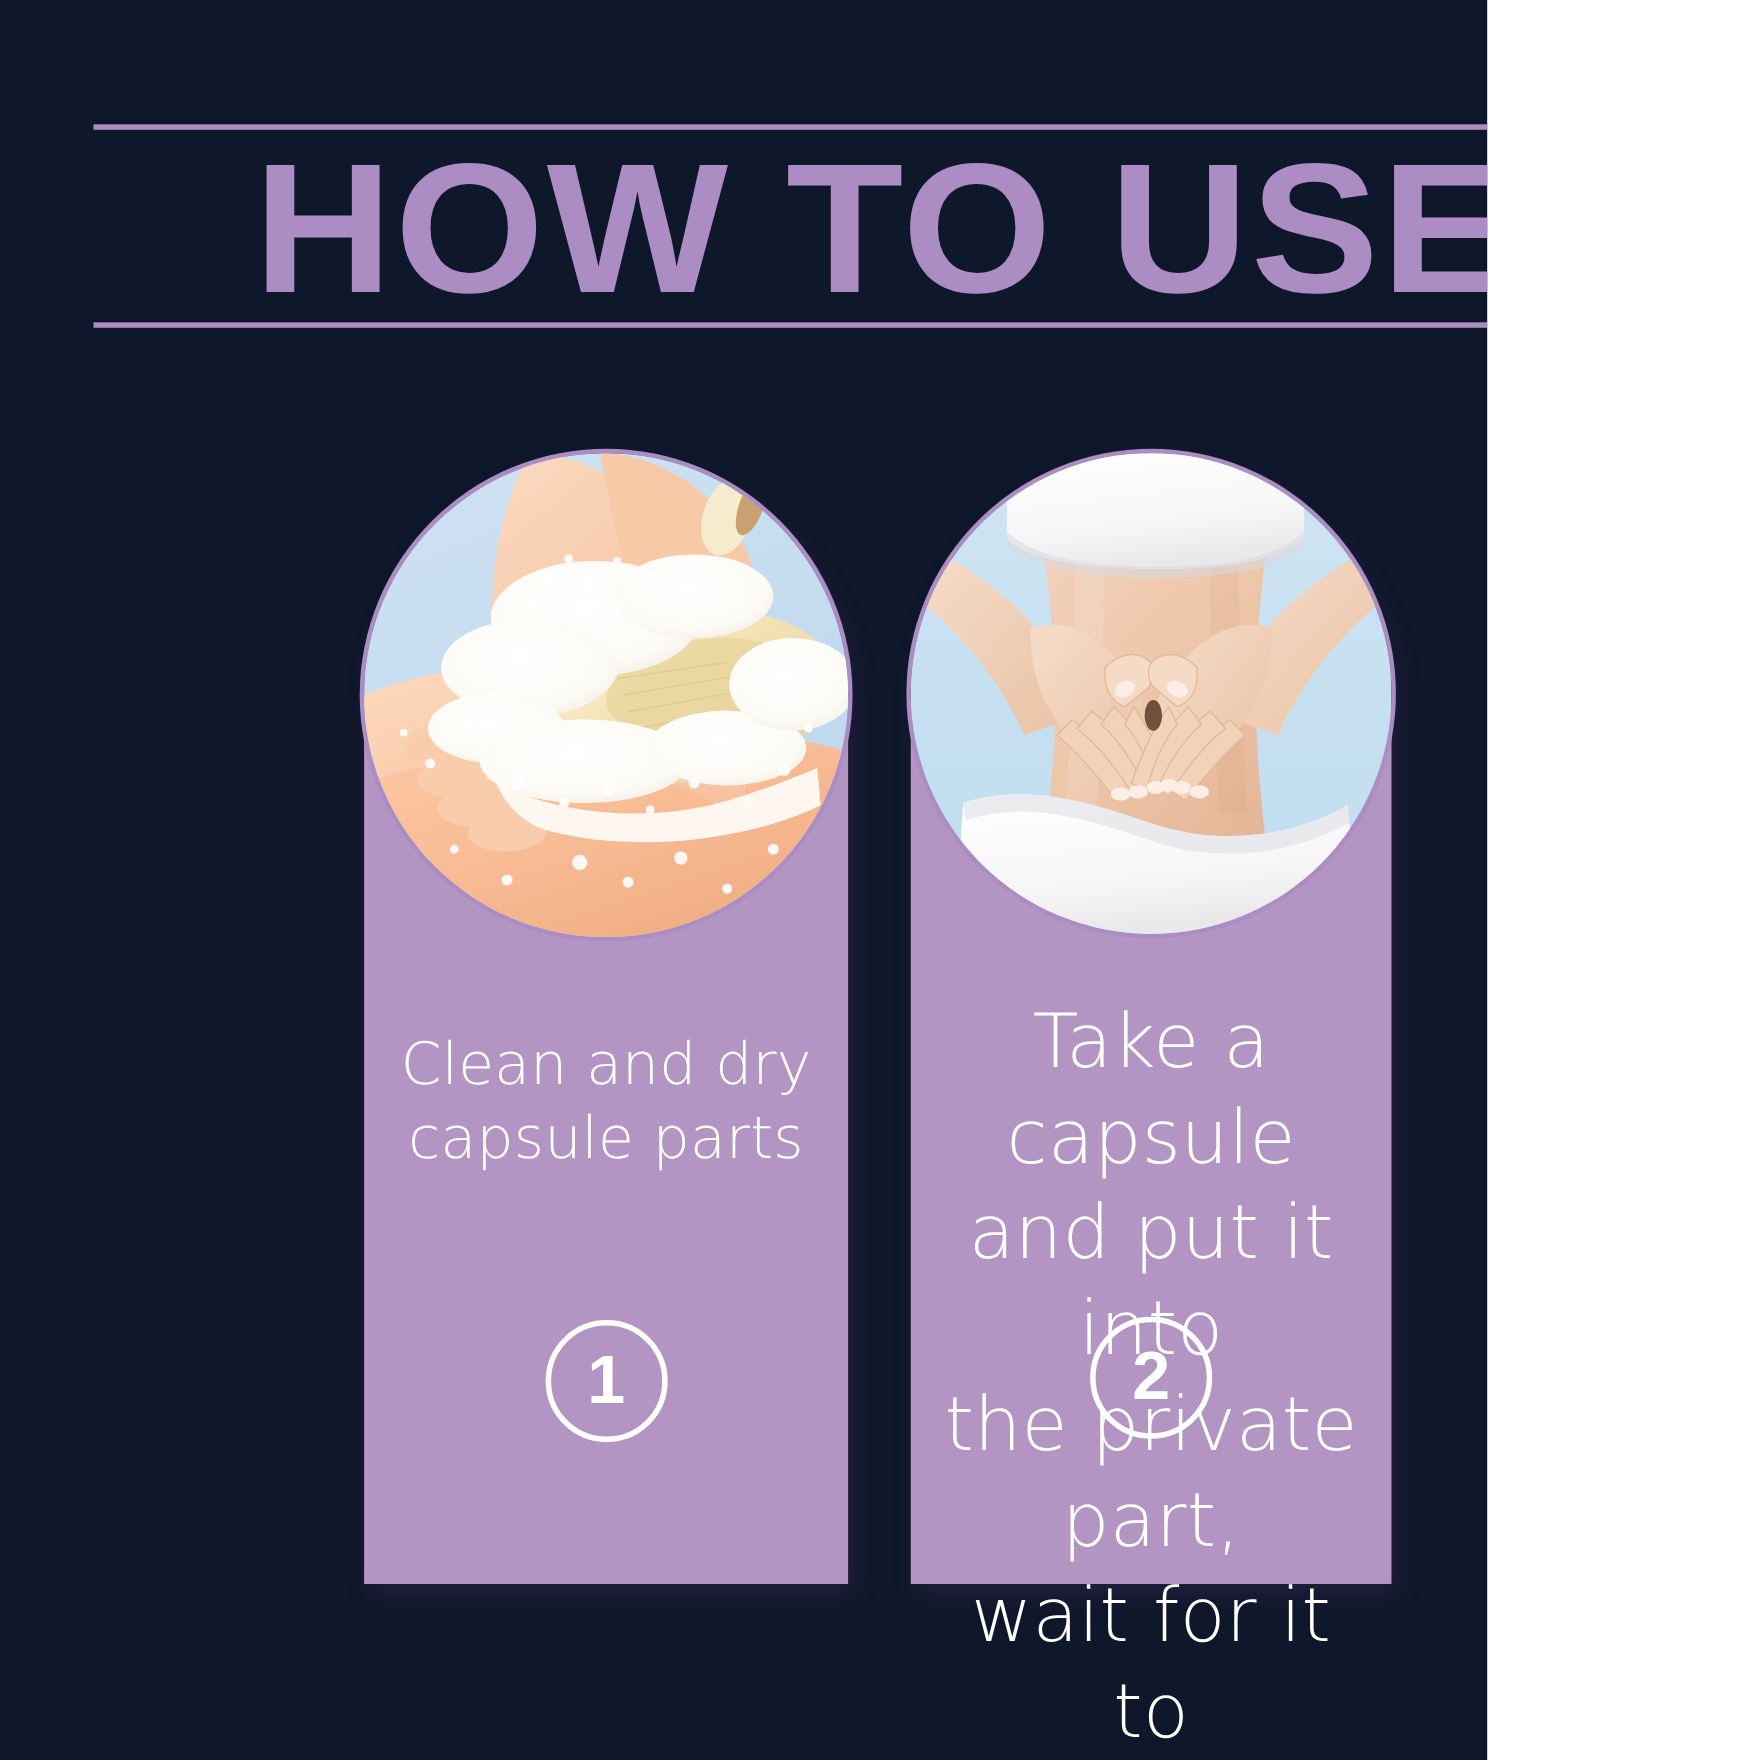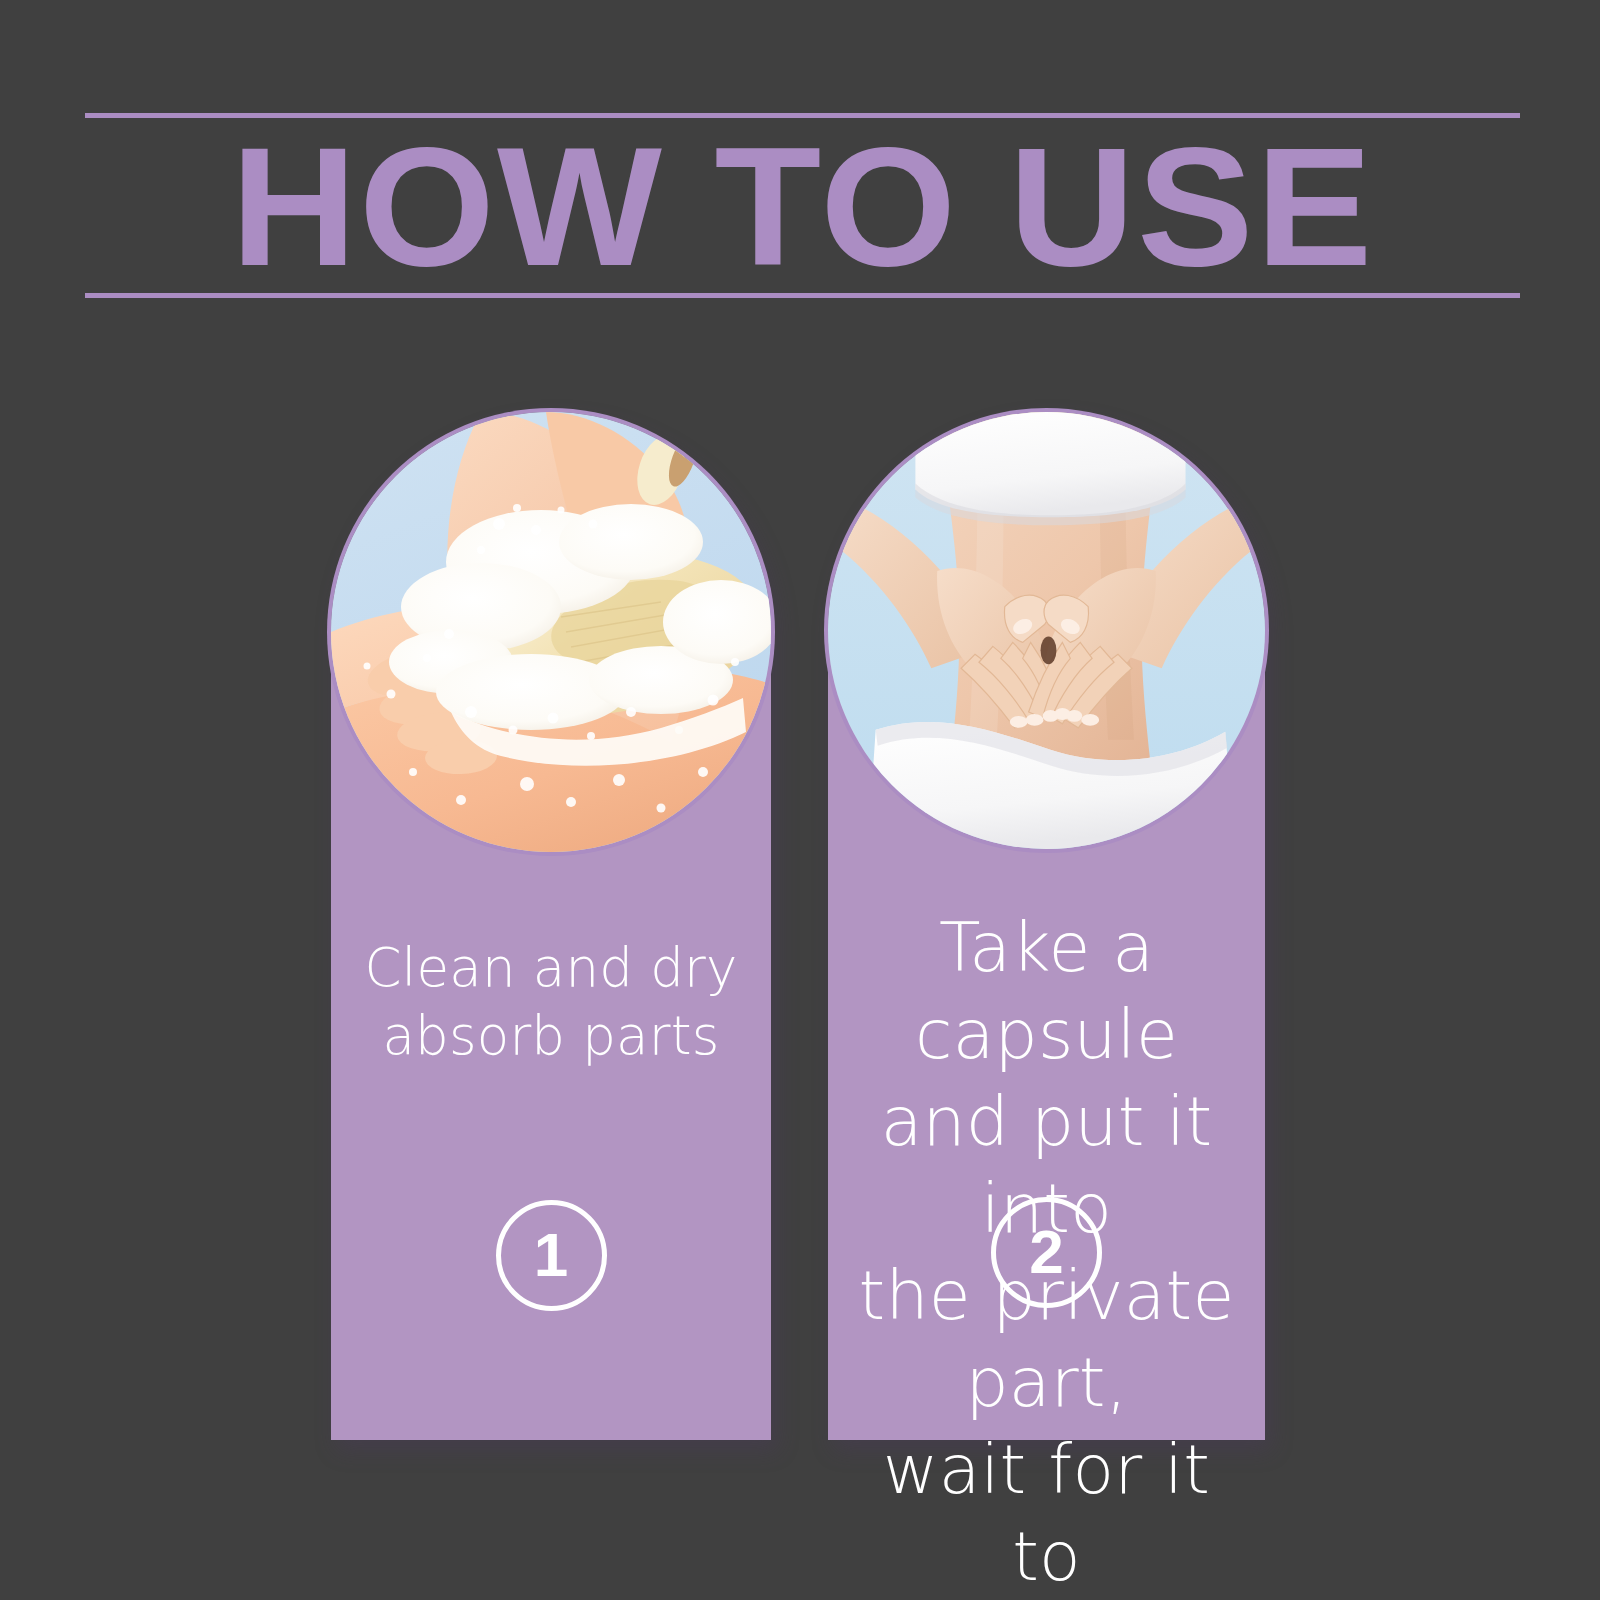--- a/index.html
+++ b/index.html
@@ -9,23 +9,23 @@
   }
   body {
     width: 1600px;
     height: 1600px;
     overflow: hidden;
     font-family: "Liberation Sans", "DejaVu Sans", sans-serif;
   }
 
   #poster {
     position: relative;
-    width: 1600px;
+    width: 1352px;
     height: 1600px;
-    background: #404040;
+    background: #0f172a;
     overflow: hidden;
   }
 
   
   .header {
     position: absolute;
     left: 85px;
     top: 113px;
     width: 1435px;
     height: 185px;
@@ -252,21 +252,21 @@
           <ellipse cx="330" cy="58" rx="22" ry="36" transform="rotate(18 330 58)" fill="#f6eccd"></ellipse>
           <ellipse cx="352" cy="48" rx="11" ry="28" transform="rotate(20 352 48)" fill="#c9a070"></ellipse>
         </svg>
       </div>
 
       <div class="step-badge">
         <span>1</span>
       </div>
 
       <div class="step-caption">Clean and dry
-absorb parts</div>
+capsule parts</div>
     </div>
 
     <div class="step-card step-2">
       <div class="step-photo">
         <svg class="photo-canvas" viewBox="0 0 440 440" preserveAspectRatio="xMidYMid slice">
           <defs>
             <linearGradient id="g2bg" x1="0" y1="0" x2="0" y2="1">
               <stop offset="0%" stop-color="#cfe4f2"></stop>
               <stop offset="100%" stop-color="#bedcef"></stop>
             </linearGradient>

